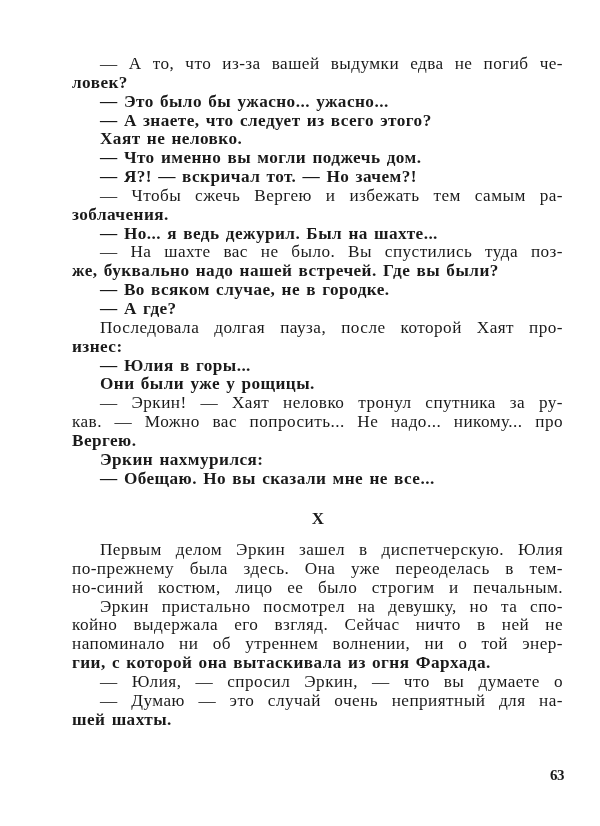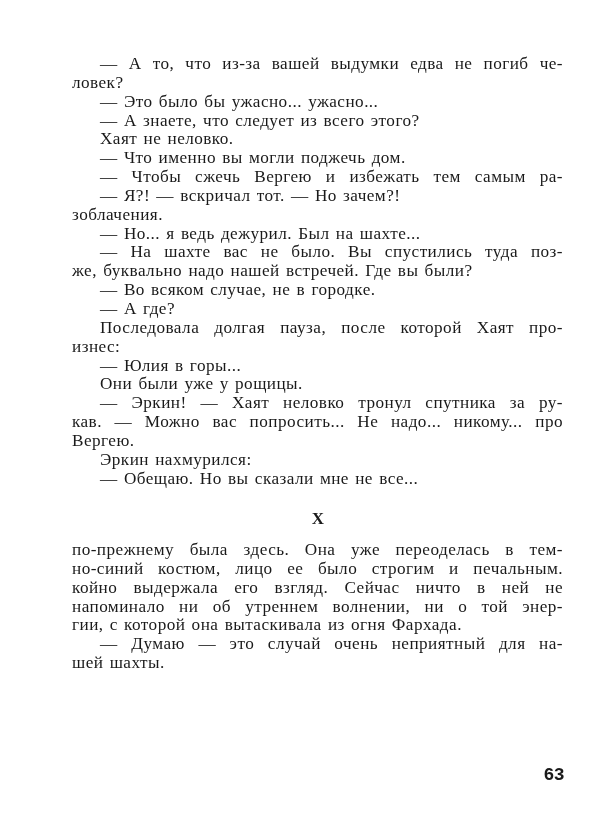--- a/index.html
+++ b/index.html
@@ -36,84 +36,87 @@
   .block-1 { top: 55px; }
   .block-2 { top: 541px; }
   .line {
     display: block;
     white-space: nowrap;
     height: 18.85px;
     text-align: justify;
     text-align-last: justify;
   }
   .line.indent { padding-left: 28px; }
-  .line.last { text-align-last: left; }
+  .line.last { text-align-last: left; font-weight: bold; }
   .chapter-heading {
     position: absolute;
     top: 509px;
     left: 0;
     width: 600px;
     text-align: center;
     font-family: "Liberation Serif", "DejaVu Serif", serif;
     font-weight: bold;
     font-size: 17px;
     line-height: 20px;
     padding-left: 2px;
   }
   .page-number {
     position: absolute;
     top: 766px;
     left: 524px;
     width: 24px;
     text-align: right;
-    font-family: Liberation Mono, monospace;
+    font-family: Liberation Serif, serif;
     font-weight: bold;
-    font-size: 18px;
+    font-size: 15px;
     line-height: 18px;
     letter-spacing: -0.5px;
   }
 </style>
 </head>
 <body>
 
 <div class="page">
 
   <div class="text-block block-1">
     <span class="line indent">— А то, что из-за вашей выдумки едва не погиб че-</span>
     <span class="line last">ловек?</span>
     <span class="line indent last">— Это было бы ужасно... ужасно...</span>
     <span class="line indent last">— А знаете, что следует из всего этого?</span>
     <span class="line indent last">Хаят не неловко.</span>
     <span class="line indent last">— Что именно вы могли поджечь дом.</span>
+    <span class="line indent last">— Я?! — вскричал тот. — Но зачем?!</span>
     <span class="line indent">— Чтобы сжечь Вергею и избежать тем самым ра-</span>
-    <span class="line indent last">— Я?! — вскричал тот. — Но зачем?!</span>
     <span class="line last">зоблачения.</span>
     <span class="line indent last">— Но... я ведь дежурил. Был на шахте...</span>
     <span class="line indent">— На шахте вас не было. Вы спустились туда поз-</span>
     <span class="line last">же, буквально надо нашей встречей. Где вы были?</span>
     <span class="line indent last">— Во всяком случае, не в городке.</span>
     <span class="line indent last">— А где?</span>
     <span class="line indent">Последовала долгая пауза, после которой Хаят про-</span>
     <span class="line last">изнес:</span>
     <span class="line indent last">— Юлия в горы...</span>
     <span class="line indent last">Они были уже у рощицы.</span>
     <span class="line indent">— Эркин! — Хаят неловко тронул спутника за ру-</span>
     <span class="line">кав. — Можно вас попросить... Не надо... никому... про</span>
     <span class="line last">Вергею.</span>
     <span class="line indent last">Эркин нахмурился:</span>
     <span class="line indent last">— Обещаю. Но вы сказали мне не все...</span>
   </div>
 
   <div class="chapter-heading">X</div>
 
   <div class="text-block block-2">
+    <span class="line indent">Первым делом Эркин зашел в диспетчерскую. Юлия</span>
     <span class="line">по-прежнему была здесь. Она уже переоделась в тем-</span>
     <span class="line">но-синий костюм, лицо ее было строгим и печальным.</span>
+    <span class="line indent">Эркин пристально посмотрел на девушку, но та спо-</span>
     <span class="line">койно выдержала его взгляд. Сейчас ничто в ней не</span>
     <span class="line">напоминало ни об утреннем волнении, ни о той энер-</span>
     <span class="line last">гии, с которой она вытаскивала из огня Фархада.</span>
+    <span class="line indent">— Юлия, — спросил Эркин, — что вы думаете о</span>
     <span class="line indent">— Думаю — это случай очень неприятный для на-</span>
     <span class="line last">шей шахты.</span>
   </div>
 
   <div class="page-number">63</div>
 
 </div>
 
 </body></html>

